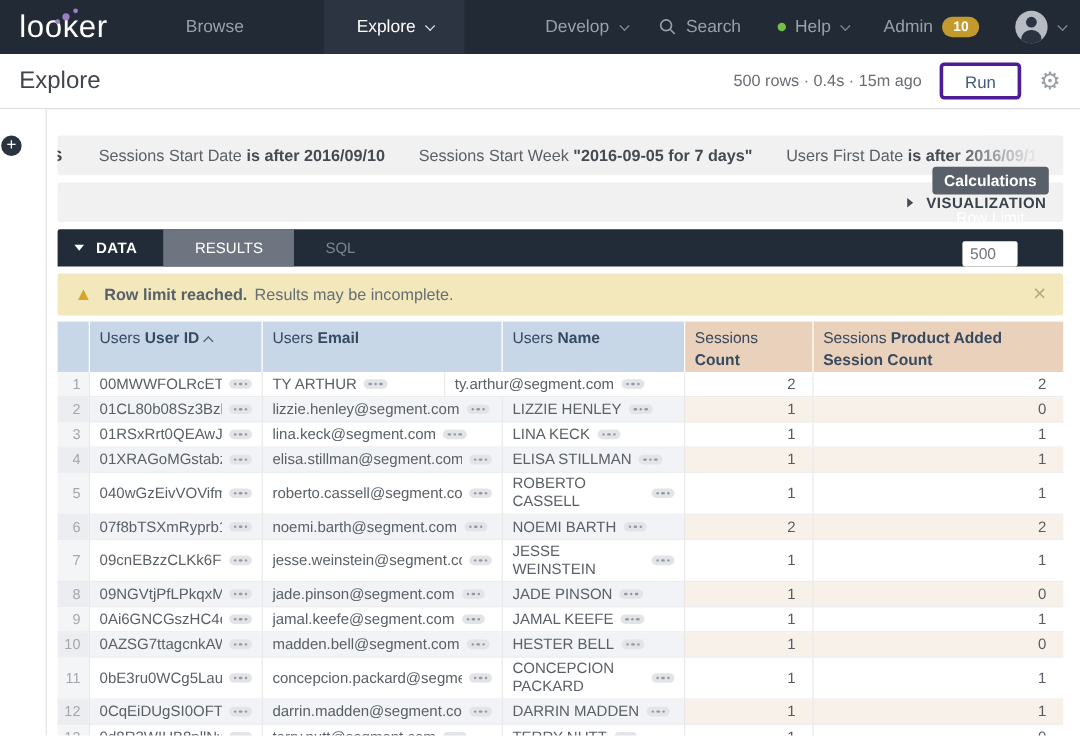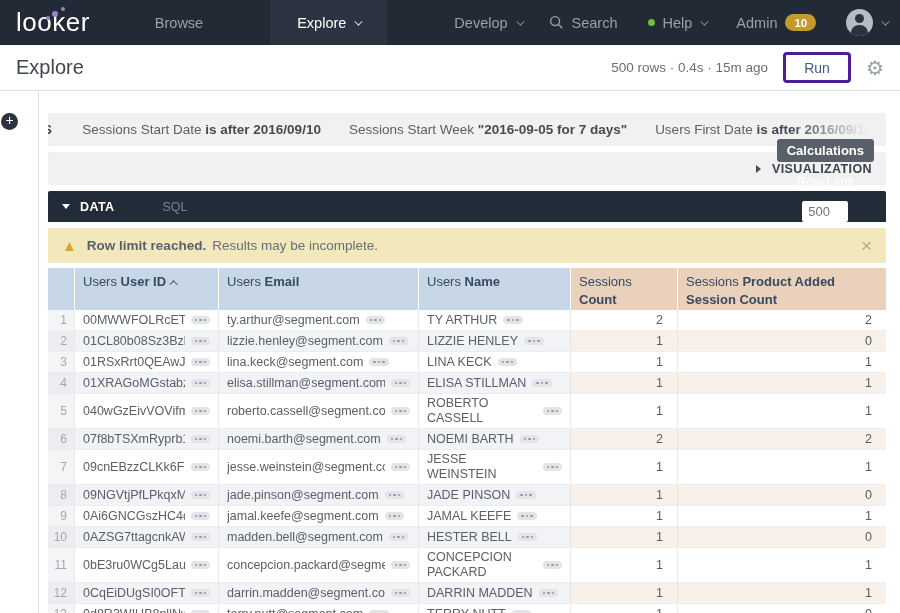--- a/index.html
+++ b/index.html
@@ -213,20 +213,21 @@
 <div class="bar gray-bar viz-bar">
   <span class="caret-right"></span>
   <span class="bar-label">VISUALIZATION</span>
 </div>
 
 <div class="bar data-bar">
   <div class="data-label-wrap">
     <span class="caret-down-dark"></span>
     <span class="data-label">DATA</span>
   </div>
+  <div class="data-tab active">RESULTS</div>
   <div class="data-tab">SQL</div>
   <div class="data-right">
     <span class="calc-btn">Calculations</span>
     <span class="rowlimit-label">Row Limit</span>
     <input class="rowlimit-input" value="500" style="">
     <input type="checkbox" class="totals-cb" style="">
     <span class="totals-label">Totals</span>
   </div>
 </div>
 
@@ -260,30 +261,30 @@
   <div class="tr">
     <div class="td c0 rowno">1</div>
     <div class="td c1 dim">
       <span class="cv">00MWWFOLRcETcTCf</span>
       <span class="pill">
             <i></i>
             <i></i>
             <i></i>
           </span>
     </div>
+    <div class="td c3 dim cname">
+      <span class="cv">TY ARTHUR</span>
+      <span class="pill">
+            <i></i>
+            <i></i>
+            <i></i>
+          </span>
+    </div>
     <div class="td c2 dim">
       <span class="cv">ty.arthur@segment.com</span>
-      <span class="pill">
-            <i></i>
-            <i></i>
-            <i></i>
-          </span>
-    </div>
-    <div class="td c3 dim cname">
-      <span class="cv">TY ARTHUR</span>
       <span class="pill">
             <i></i>
             <i></i>
             <i></i>
           </span>
     </div>
     <div class="td c4 meas">2</div>
     <div class="td c5 meas">2</div>
   </div>
 

